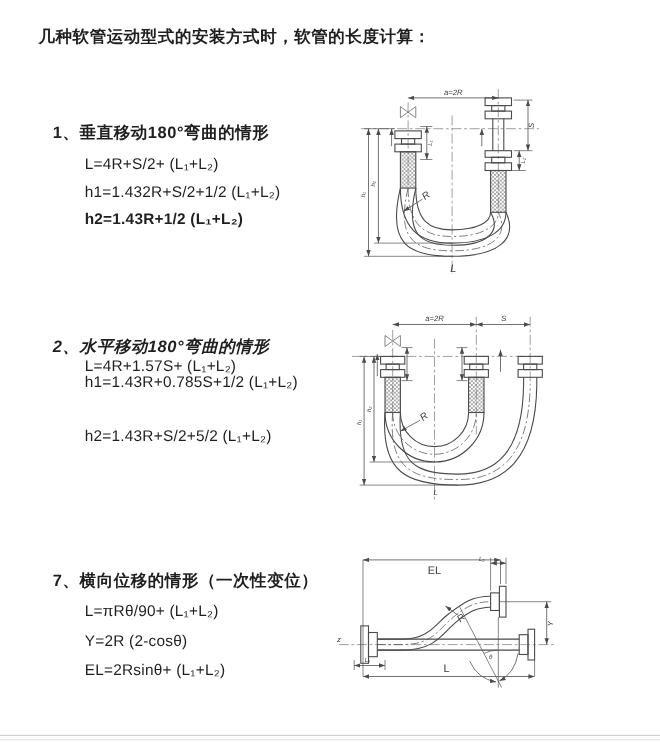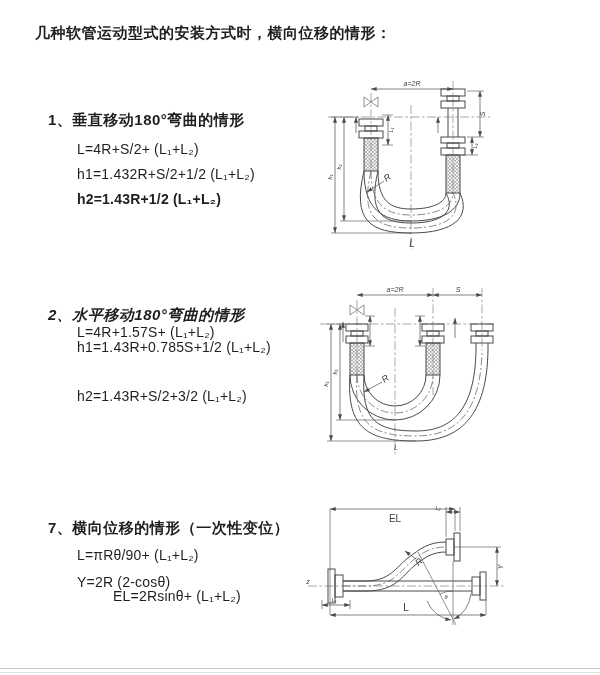--- a/index.html
+++ b/index.html
@@ -21,41 +21,41 @@
   .dash { stroke:#595959; stroke-width:.7;  fill:none; stroke-dasharray:8 2.5 2 2.5; }
   .dtext{ font-size:7px; font-style:italic; fill:#3a3a3a; }
   .big  { font-size:10px; }
   .tiny { font-size:5.5px; }
   .page-edge  { position:absolute; left:0; width:600px; height:1px; background:#c9c9c9; top:668px; }
   .page-edge2 { position:absolute; left:0; width:600px; height:1px; background:#e3e3e3; top:672px; }
 </style>
 </head>
 <body>
 
-<div class="abs title" style="left:35px; top:24px;">几种软管运动型式的安装方式时，横向位移的情形：</div>
+<div class="abs title" style="left:35px; top:24px;">几种软管运动型式的安装方式时，软管的长度计算：</div>
 
 <div>
   <div class="abs heading" style="left:48px; top:111px;">1、垂直移动180°弯曲的情形</div>
   <div class="abs formula" style="left:77px; top:141px;">L=4R+S/2+ (L₁+L₂)</div>
   <div class="abs formula" style="left:77px; top:166px;">h1=1.432R+S/2+1/2 (L₁+L₂)</div>
   <div class="abs formula" style="left:77px; top:191px;font-weight:bold;">h2=1.43R+1/2 (L₁+L₂)</div>
 </div>
 
 <div>
   <div class="abs heading" style="left:48px; top:306px;font-style:italic;">2、水平移动180°弯曲的情形</div>
   <div class="abs formula" style="left:77px; top:324px;">L=4R+1.57S+ (L₁+L₂)</div>
   <div class="abs formula" style="left:77px; top:339px;">h1=1.43R+0.785S+1/2 (L₁+L₂)</div>
-  <div class="abs formula" style="left:77px; top:388px;">h2=1.43R+S/2+3/2 (L₁+L₂)</div>
+  <div class="abs formula" style="left:77px; top:388px;">h2=1.43R+S/2+5/2 (L₁+L₂)</div>
 </div>
 
 <div>
   <div class="abs heading" style="left:48px; top:519px;">7、横向位移的情形（一次性变位）</div>
   <div class="abs formula" style="left:77px; top:547px;">L=πRθ/90+ (L₁+L₂)</div>
   <div class="abs formula" style="left:77px; top:574px;">Y=2R (2-cosθ)</div>
-  <div class="abs formula" style="left:77px; top:588px;margin-left:36px;">EL=2Rsinθ+ (L₁+L₂)</div>
+  <div class="abs formula" style="left:77px; top:601px;">EL=2Rsinθ+ (L₁+L₂)</div>
 </div>
 
 <svg class="abs" style="left:310px; top:75px;" width="290" height="180" viewBox="0 0 290 180">
   <defs>
     <pattern id="braid1" width="3.5" height="3.5" patternUnits="userSpaceOnUse">
       <path d="M0,3.5 L3.5,0 M0,0 L3.5,3.5" stroke="#6a6a6a" stroke-width="0.5"></path>
     </pattern>
     <marker id="arr1" viewBox="0 0 10 10" refX="9" refY="5" markerWidth="9" markerHeight="9" orient="auto-start-reverse">
         <path d="M0,1.8 L9,5 L0,8.2 z" fill="#4a4a4a"></path>
       </marker>

